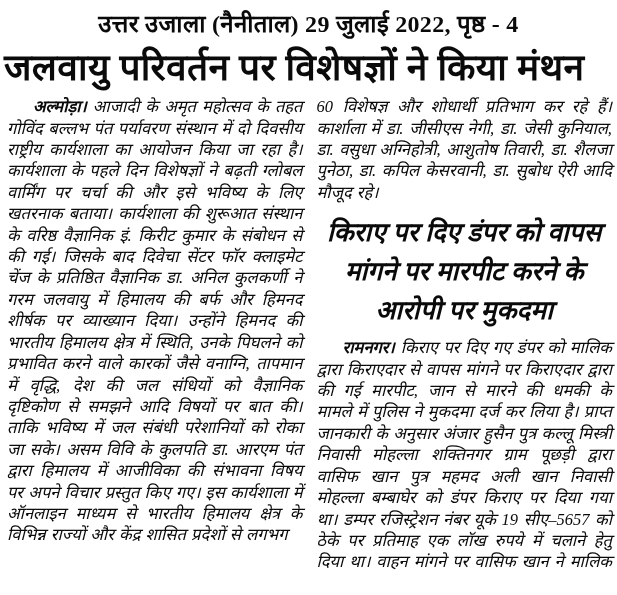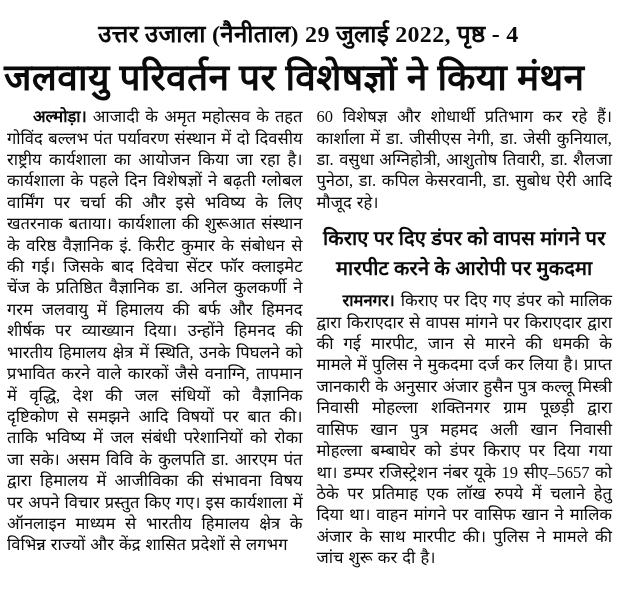--- a/index.html
+++ b/index.html
@@ -12,56 +12,57 @@
     overflow: hidden;
     -webkit-font-smoothing: antialiased;
   }
   .page { width: 617px; height: 595px; overflow: hidden; }
 
   .masthead {
     text-align: center;
     font-weight: 700;
     font-size: 24px;
     line-height: 1.2;
-    padding-top: 20px;
+    padding-top: 10px;
     letter-spacing: 0.3px;
   }
 
   .headline-main {
     margin: 8px 4px 6px 4px;
     font-size: 37px;
     line-height: 1.12;
     font-weight: 800;
     letter-spacing: 0.4px;
     white-space: nowrap;
   }
 
   .columns {
     display: flex;
     gap: 14px;
     padding: 2px 5px 0 7px;
     height: 476px;
     overflow: hidden;
+    font-style: italic;
   }
   .col { flex: 1; min-width: 0; }
 
   .body-text {
     margin: 0;
     font-size: 16.5px;
     line-height: 21.4px;
     text-align: justify;
     word-spacing: 1px;
   }
   .lead { text-indent: 26px; }
   .dateline { font-weight: 700; margin-right: 6px; }
 
   .headline-sub {
     margin: 10px 0 7px 0;
     text-align: center;
-    font-size: 20px;
+    font-size: 26px;
     line-height: 1.5;
     font-weight: 800;
     letter-spacing: 0.2px;
   }
 </style>
 </head>
 <body>
 
 <div class="page">
 

